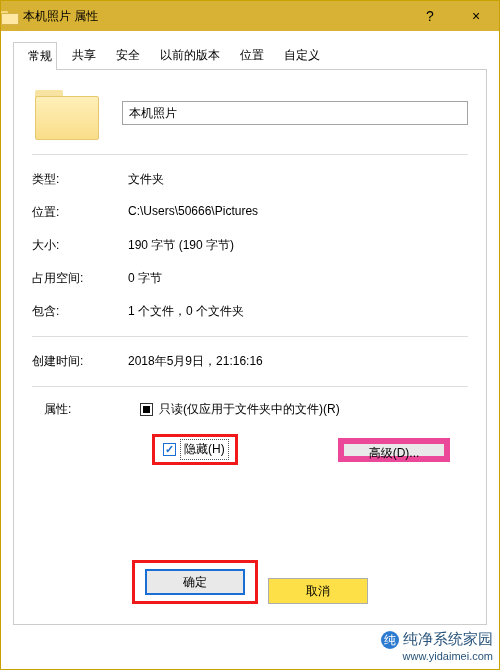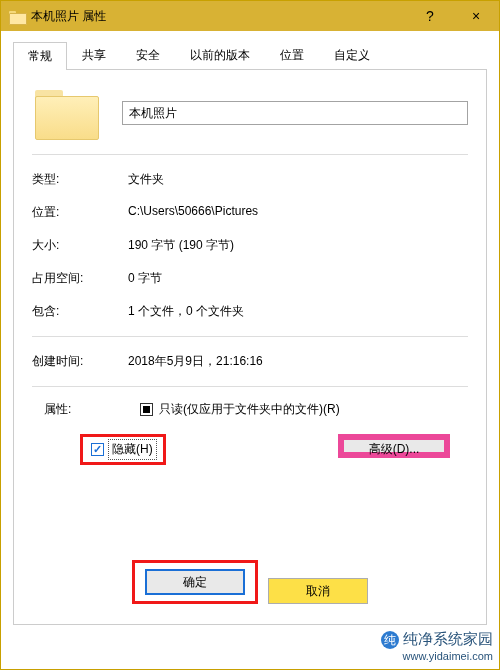--- a/index.html
+++ b/index.html
@@ -20,21 +20,20 @@
     width: 500px;
     height: 670px;
     border: 1px solid #c8a000;
     background: #fff;
   }
   .titlebar {
     height: 30px;
     background: #d8b234;
     display: flex;
     align-items: center;
-    padding-left: 8px;
     position: relative;
   }
   .titlebar .folder-mini {
     width: 16px; height: 14px;
     margin-right: 6px;
     position: relative;
   }
   .titlebar .folder-mini::before {
     content:"";
     position:absolute;
@@ -65,21 +64,21 @@
   }
   .content {
     padding: 10px 12px 12px 12px;
   }
   .tabs {
     display:flex;
     align-items:flex-end;
     border-bottom:1px solid #ccc;
   }
   .tab {
-    padding: 5px 14px 5px 14px;
+    padding: 5px 4px 5px 14px;
     border:1px solid transparent;
     border-bottom:none;
     font-size:12px;
     cursor:pointer;
   }
   .tab.active {
     border-color:#ccc;
     background:#fff;
     position:relative;
     top:1px;
@@ -119,21 +118,21 @@
     height:24px;
     border:1px solid #a3a3a3;
     padding:2px 6px;
     font-size:12px;
   }
   hr.sep { border:none; border-top:1px solid #ddd; margin:8px 0 14px 0;}
   .kv { display:flex; margin:16px 0; font-size:12px;}
   .kv .k { width:96px; color:#000;}
   .kv .v { flex:1; color:#000;}
   .attr-block { margin-top:6px; }
-  .chk-row { display:flex; margin:10px 0 6px 48px; }
+  .chk-row { display:flex; align-items:center; margin:10px 0 6px 120px; }
   .csscheck {
     width:13px; height:13px;
     border:1px solid #333;
     display:inline-flex;
     align-items:center; justify-content:center;
     margin-right:6px;
     font-size:10px;
     background:#fff;
   }
   .csscheck.filled::after{

